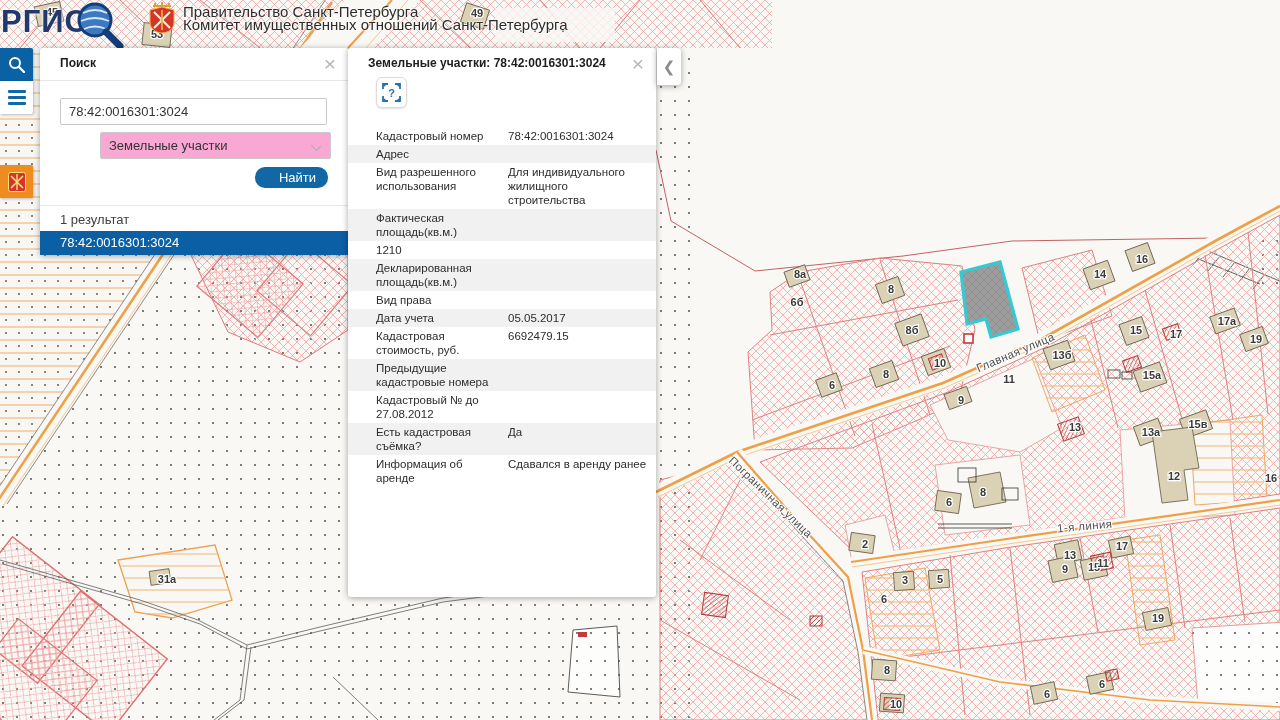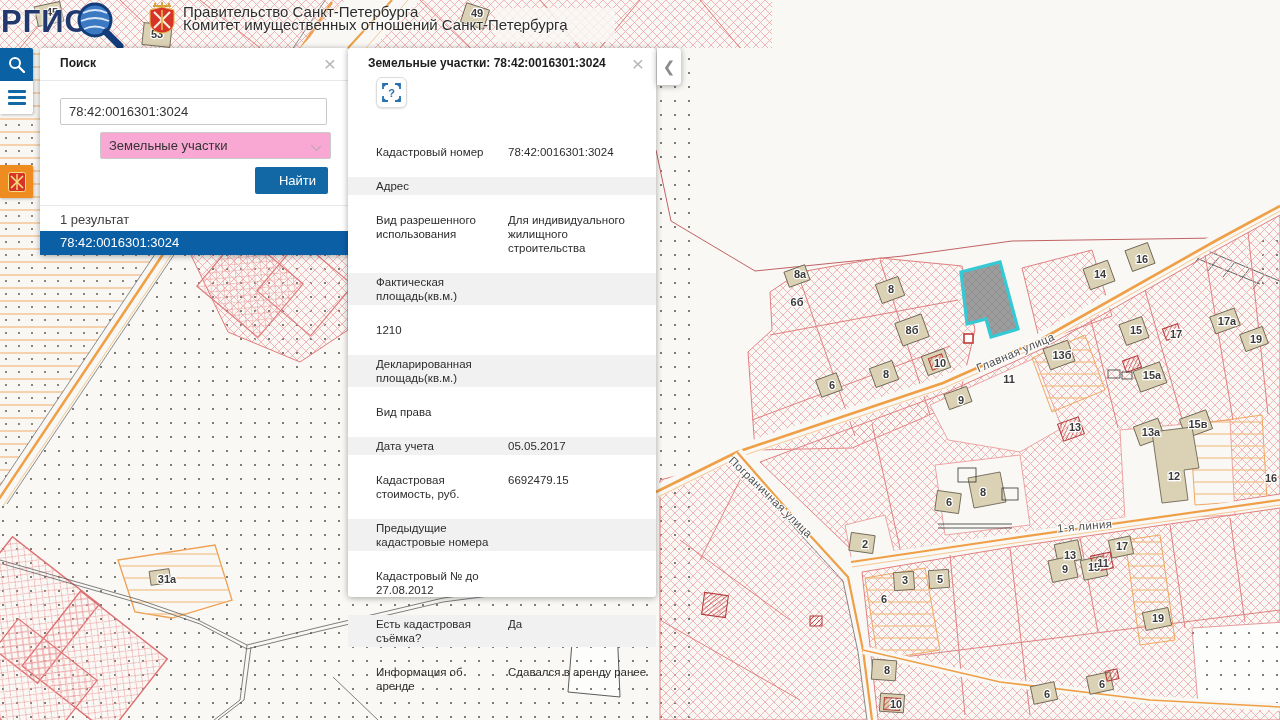--- a/index.html
+++ b/index.html
@@ -45,37 +45,37 @@
 
   #q-input { position:absolute; left:20px; top:50px; width:267px; height:27px;
     border:1px solid #c9c9c9; border-radius:2px; font-size:13px; color:#333;
     padding:0 8px; font-family:"Liberation Sans",sans-serif; background:#fff; }
   #q-select { position:absolute; left:20px; top:84px; width:231px; height:27px;
     border:1px solid #c9c9c9; border-radius:2px; font-size:13px; color:#333;
     padding:5px 8px; cursor:pointer; background:#f9a8d4;margin-left:40px; }
   .chev { position:absolute; right:10px; top:9px; width:8px; height:8px;
     border-right:1.5px solid #a9a9a9; border-bottom:1.5px solid #a9a9a9;
     transform:rotate(45deg) scale(1,.8); }
-  #find-btn { position:absolute; right:20px; top:119px; width:73px; height:27px;
-    background:#1268a5; color:#fff; font-size:13px; border:none; border-radius:2px;
+  #find-btn { position:absolute; right:20px; top:119px; width:73px; height:21px;
+    background:#1268a5; color:#fff; font-size:13px; border:none; border-radius:10px;
     cursor:pointer; font-family:"Liberation Sans",sans-serif;padding-left:12px; }
   .res-sep { position:absolute; left:0; top:157px; width:100%; border-top:1px solid #e8e8e8; }
   .res-count { position:absolute; left:20px; top:164px; font-size:13px; color:#404040; }
   .res-row { position:absolute; left:0; top:183px; width:100%; height:24px;
     background:#0a5fa5; color:#fff; font-size:13px; line-height:24px;
     padding-left:20px; cursor:pointer; }
 
   .q-icon-btn { position:absolute; left:28px; top:29px; width:31px; height:31px;
     border:1px solid #dcdcdc; border-radius:6px; background:#fff; cursor:pointer;
     display:flex; align-items:center; justify-content:center;
     box-shadow:0 1px 2px rgba(0,0,0,.12); }
 
   .dtable { position:absolute; left:0; top:79px; width:100%; font-size:11.5px;
     color:#2c2c2c; line-height:14px; }
-  .drow { display:flex; padding:2px 8px 2px 28px;margin-top:16px; }
+  .drow { display:flex; padding:2px 8px 2px 28px; }
   .drow:nth-child(even) { background:#f1f1f1; }
   .dlab { width:132px; flex:none; padding-right:6px; }
   .dval { flex:1; }
 </style>
 </head>
 <body>
 <div id="stage">
 
 <svg id="map-svg" width="1280" height="720" viewBox="0 0 1280 720">
   <defs>

